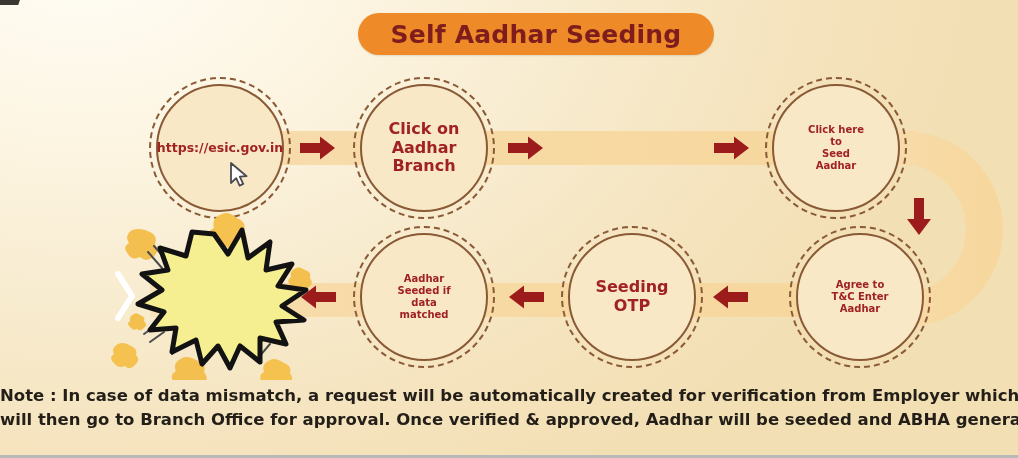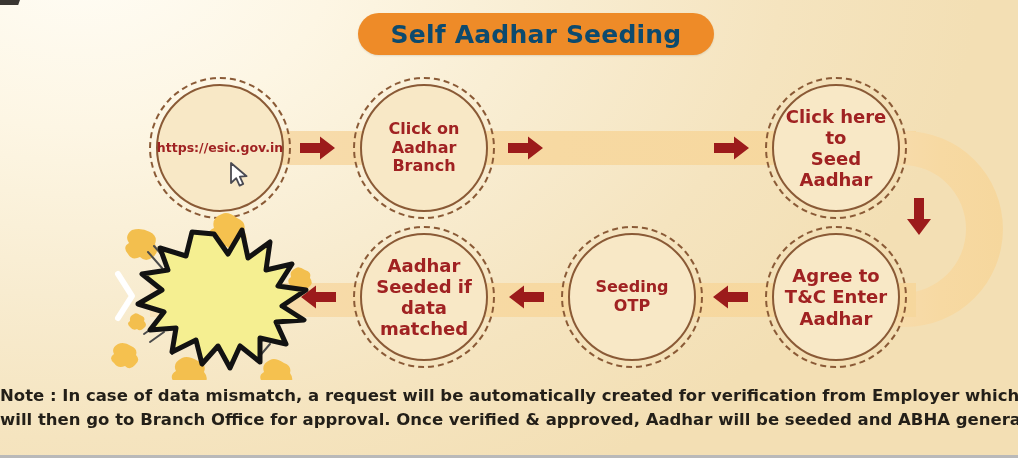--- a/index.html
+++ b/index.html
@@ -44,21 +44,21 @@
     background: #ee8b28;
     border-radius: 24px;
     display: flex;
     align-items: center;
     justify-content: center;
     box-shadow: 0 1px 2px rgba(0,0,0,0.10);
   }
   #title-pill .title-text {
     font-size: 25px;
     font-weight: bold;
-    color: #0c4a6e;
+    color: #7f1d1d;
     letter-spacing: 0.2px;
     white-space: nowrap;
   }
 
   
   #connector-layer {
     position: absolute;
     left: 0; top: 0;
     width: 1018px; height: 458px;
   }
@@ -85,28 +85,28 @@
   .node .node-label {
     text-align: center;
     color: #a02222;
     font-weight: bold;
     font-size: 16px;
     line-height: 1.18;
     white-space: pre-line;
     padding: 0 6px;
   }
   .node .node-label.small {
-    font-size: 18px;
+    font-size: 10px;
   }
 
   #node-login { left: 156px; top: 84px;  width: 128px; height: 128px; }
   #node-click-aadhar { left: 360px; top: 84px; width: 128px; height: 128px; }
   #node-select-employer { left: 568px; top: 84px; width: 128px; height: 128px; }
   #node-seed-aadhar { left: 772px; top: 84px; width: 128px; height: 128px; }
-  #node-agree-tc { left: 772px; top: 233px; width: 128px; height: 128px; justify-content: center; }
+  #node-agree-tc { left: 796px; top: 233px; width: 128px; height: 128px; justify-content: center; }
   #node-validate-otp { left: 568px; top: 233px; width: 128px; height: 128px; }
   #node-data-matched { left: 360px; top: 233px; width: 128px; height: 128px; }
 
   #node-login .node-label { font-size: 14px; }
   #node-login .url-line { font-size: 12.5px; display: block; }
 
   
   #cursor-pointer {
     position: absolute;
     left: 70px;

